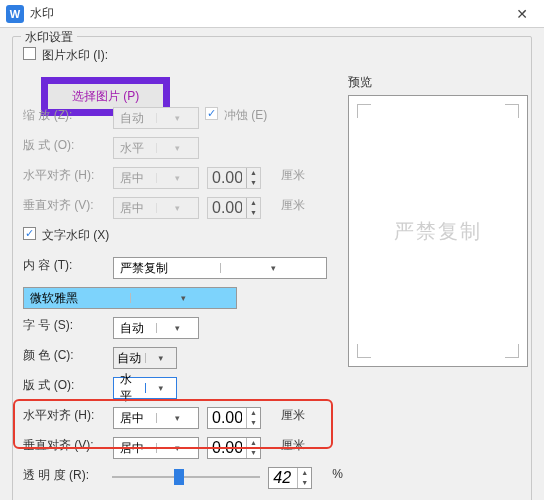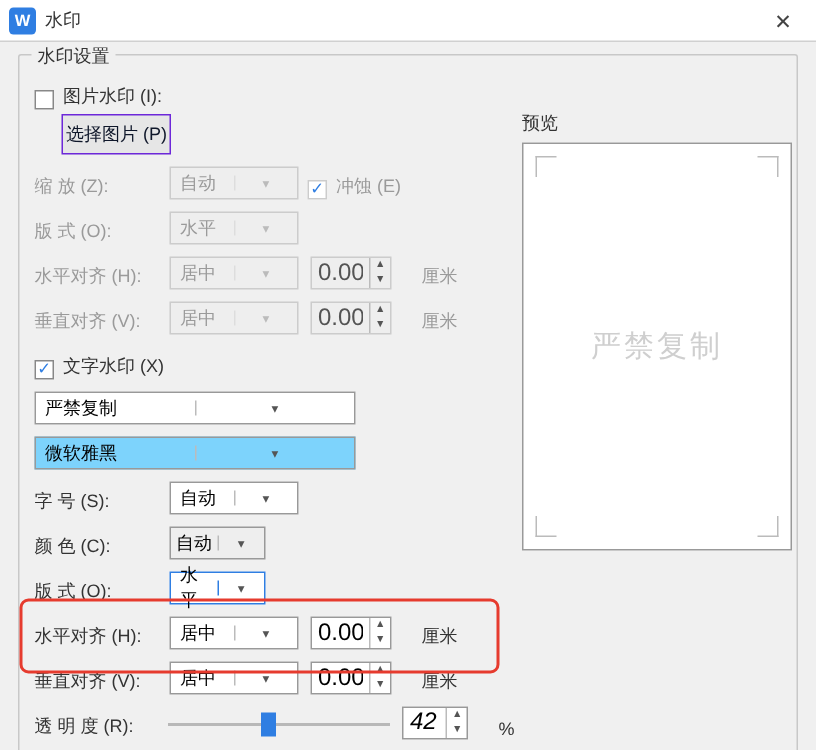--- a/index.html
+++ b/index.html
@@ -4,26 +4,26 @@
 <style>
 *{box-sizing:border-box;font-family:"Microsoft YaHei","SimSun",sans-serif;font-size:12px}
 body{margin:0;background:#f0f0f0;width:544px;height:500px;overflow:hidden}
 .titlebar{height:28px;background:#fff;border-bottom:1px solid #d0d0d0;display:flex;align-items:center;padding:0 6px}
 .logo{width:18px;height:18px;background:#2f7ee2;border-radius:3px;display:flex;align-items:center;justify-content:center;color:#fff;font-weight:bold;margin-right:6px;font-size:11px}
 .title{flex:1;color:#333}
 .close{width:32px;text-align:center;font-size:14px;color:#444}
 .content{padding:8px 12px 12px 12px}
 .group{border:1px solid #c8c8c8;border-radius:2px;padding:10px 10px 4px 10px;position:relative;margin-bottom:10px}
 .group-title{position:absolute;top:-8px;left:8px;background:#f0f0f0;padding:0 4px;color:#333}
-.row{display:flex;align-items:flex-end;height:26px;margin-bottom:4px}
+.row{display:flex;align-items:flex-start;height:26px;margin-bottom:4px}
 .lbl{width:90px;color:#333;white-space:nowrap}
 .lbl.dim{color:#9a9a9a}
 .check{width:13px;height:13px;border:1px solid #888;margin-right:6px;display:inline-flex;align-items:center;justify-content:center;background:#fff}
 .check.on::after{content:"✓";font-size:11px;color:#2f7ee2;line-height:1}
-.btn-dis{background:#e6e6e6;border:1px solid #6d28d9;color:#0f172a;padding:4px 2px;display:inline-block}
+.btn-dis{background:#e6e6e6;border:7px solid #6d28d9;color:#a21caf;padding:4px 24px;display:inline-block}
 .combo{display:inline-flex;align-items:center;border:1px solid #999;background:#fff;height:22px}
 .combo.dis{background:#eee;border-color:#ccc;color:#9a9a9a}
 .combo span{padding:0 6px;flex:1}
 .caret{width:16px;text-align:center;border-left:1px solid #bbb;font-size:9px;color:#555}
 .combo.dis .caret{border-left-color:#ddd;color:#bbb}
 .spin{display:inline-flex;border:1px solid #999;height:22px;background:#fff}
 .spin.dis{background:#eee;border-color:#ccc;color:#9a9a9a}
 .spin input{border:none;width:38px;text-align:left;padding:0 4px;background:transparent;font-size:16px}
 .spin .ud{width:14px;border-left:1px solid #bbb;display:flex;flex-direction:column}
 .spin .ud div{flex:1;font-size:7px;text-align:center;line-height:9px;color:#555}
@@ -117,20 +117,21 @@
             </span>
           </span>
     <span class="unit dim">厘米</span>
    </div>
 
    <div class="row">
     <span class="check on"></span>
     <span class="lbl" style="width:auto">文字水印 (X)</span>
    </div>
    <div class="row">
+    <span class="lbl">内   容 (T):</span>
     <span class="combo" style="width:214px">
             <span>严禁复制</span>
             <span class="caret">▾</span>
           </span>
    </div>
    <div class="row">
     <span class="combo" style="width:214px;background:#7dd3fc">
             <span>微软雅黑</span>
             <span class="caret">▾</span>
           </span>

